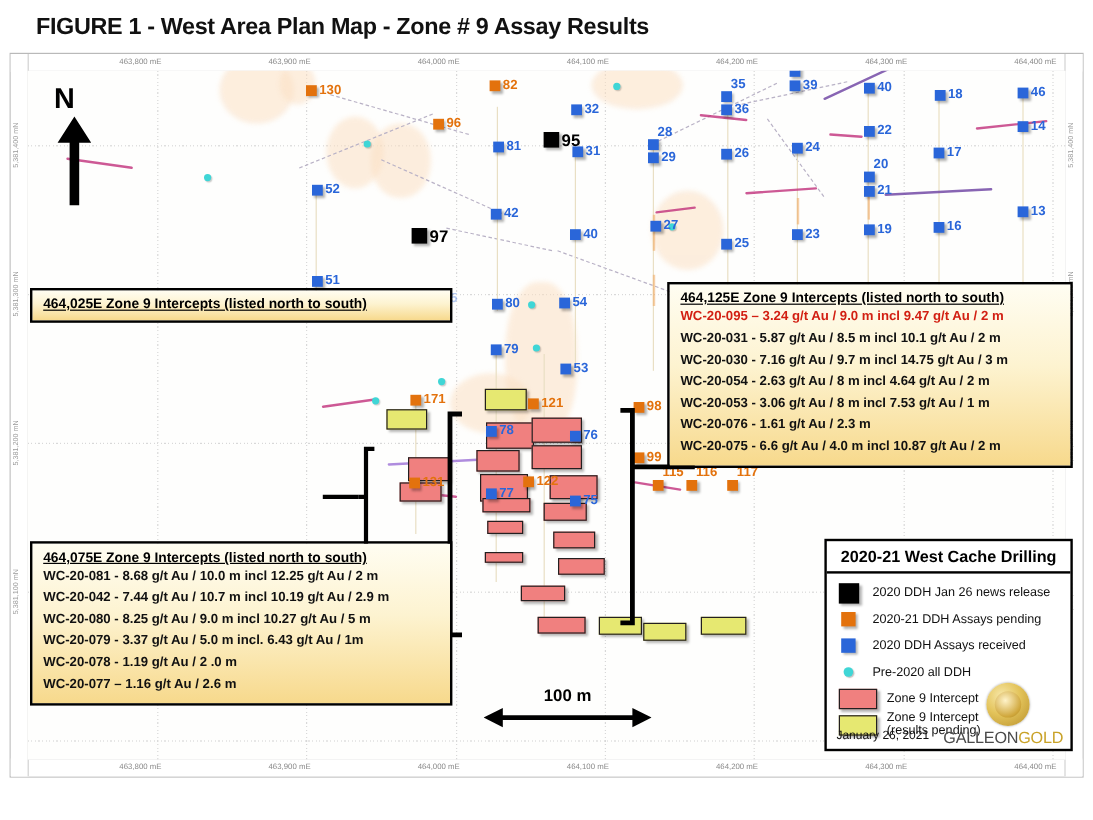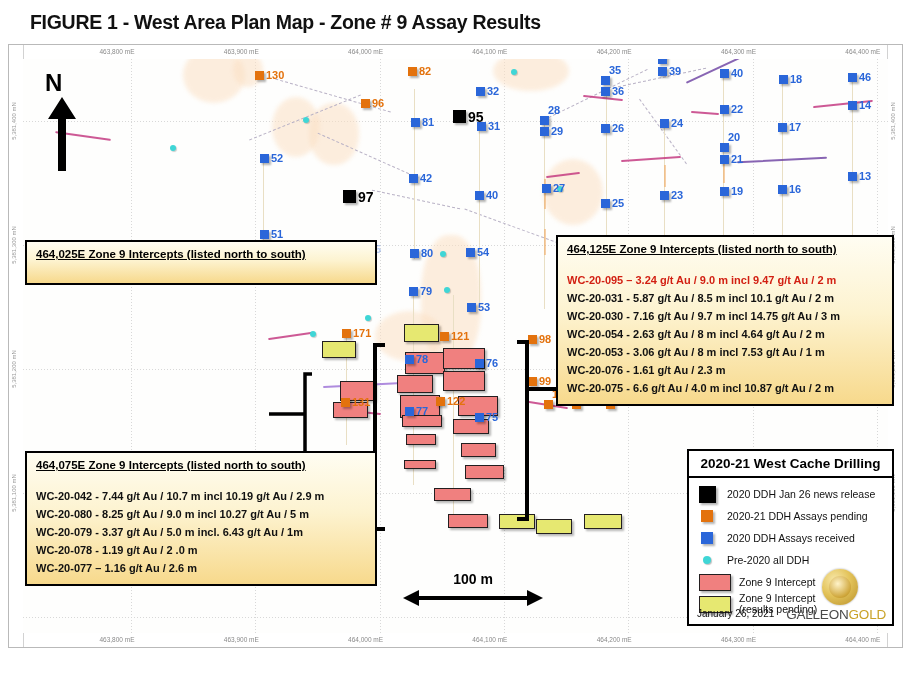--- a/index.html
+++ b/index.html
@@ -124,21 +124,21 @@
   
   .infobox {
     position: absolute;
     border: 2px solid #000;
     background: linear-gradient(to bottom,#fffdf2 0%,#fdf3d0 45%,#f7d98c 100%);
     box-sizing: border-box;
     padding: 6px 9px 7px 9px;
   }
   .infobox .ib-title {
     font-size: 11.5px; font-weight: bold; color:#000;
-    text-decoration: underline; margin-bottom: 16px; white-space: nowrap;
+    text-decoration: underline; margin-bottom: 0; white-space: nowrap;
   }
   .infobox .ib-row {
     font-size: 11px; font-weight: bold; color:#111;
     white-space: nowrap; line-height: 1.0; padding: 3.5px 0;
   }
   .infobox .ib-row.hl { color: #d21f12; }
 
   
   #legend {
     position: absolute;
@@ -581,20 +581,21 @@
           <div class="ib-row">WC-20-054 - 2.63 g/t Au / 8 m incl 4.64 g/t Au / 2 m</div>
           <div class="ib-row">WC-20-053 - 3.06 g/t Au / 8 m incl 7.53 g/t Au / 1 m</div>
           <div class="ib-row">WC-20-076 - 1.61 g/t Au / 2.3 m</div>
           <div class="ib-row">WC-20-075 - 6.6 g/t Au / 4.0 m incl  10.87 g/t Au / 2 m</div>
         </div>
     </div>
 
     <div class="infobox" id="box-464075" style="left:16px; top:406px; width:352px;">
       <div class="ib-title">464,075E Zone 9 Intercepts (listed north to south)</div>
       <div>
+          <div class="ib-row">WC-20-081 - 8.68 g/t Au / 10.0 m incl 12.25 g/t Au / 2 m</div>
           <div class="ib-row">WC-20-042 - 7.44 g/t Au / 10.7 m  incl 10.19 g/t Au / 2.9 m</div>
           <div class="ib-row">WC-20-080 - 8.25 g/t Au / 9.0 m incl 10.27 g/t Au / 5 m</div>
           <div class="ib-row">WC-20-079 - 3.37 g/t Au / 5.0 m incl. 6.43 g/t Au / 1m</div>
           <div class="ib-row">WC-20-078 - 1.19 g/t Au / 2 .0 m</div>
           <div class="ib-row">WC-20-077 – 1.16 g/t Au / 2.6 m</div>
         </div>
     </div>
 
     <div id="legend" style="left:678px; top:404px; width:207px; height:177px;">
       <div class="lg-title">2020-21 West Cache Drilling</div>

